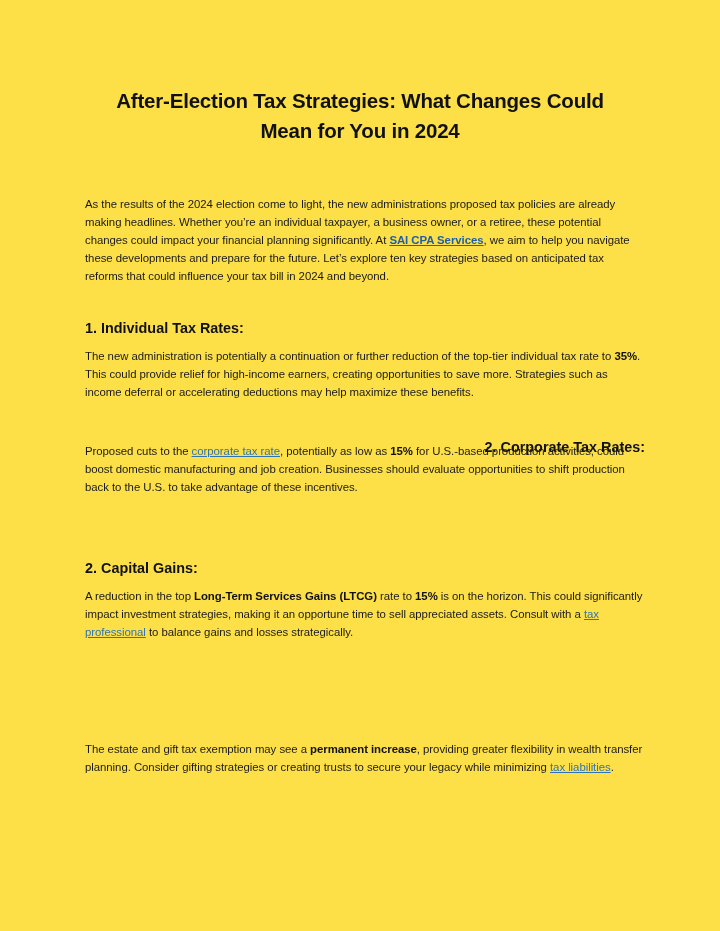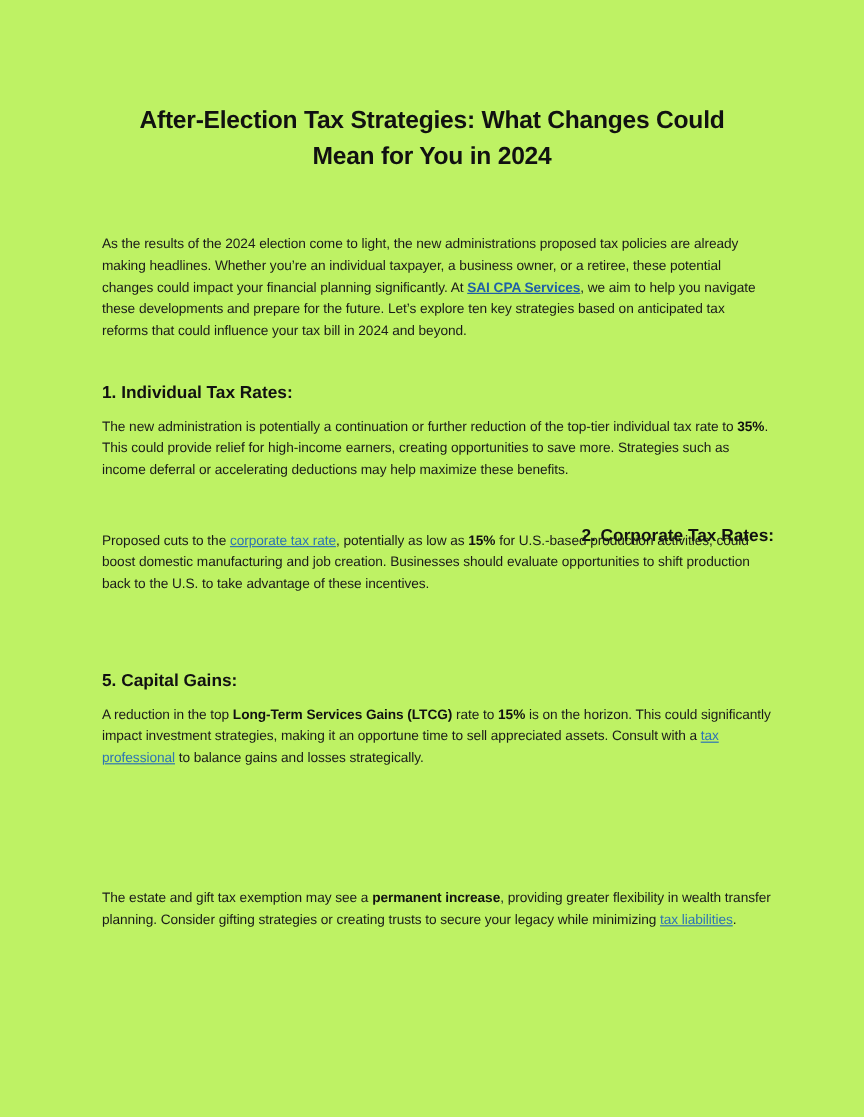--- a/index.html
+++ b/index.html
@@ -4,21 +4,21 @@
   <style>
     * { box-sizing: border-box; margin: 0; padding: 0; }
     html, body { width: 720px; height: 931px; background: #ffffff; overflow: hidden; }
     body {
       font-family: "Liberation Sans", sans-serif;
       color: #1a1a1a;
       position: relative;
     }
     .page {
       position: absolute; left: 0; top: 0; width: 720px; height: 931px;
-      background: #bef264;
+      background: #fde047;
     }
     .title {
       position: absolute; left: 80px; top: 86px; width: 560px;
       text-align: center;
       font-size: 20.5px; font-weight: bold; line-height: 30px;
       color: #111111;
       letter-spacing: -0.2px;
     }
     .para {
       position: absolute; left: 85px; width: 560px;
@@ -47,19 +47,19 @@
   </div>
 
   <p class="para" style="top:195px;"><span>As the results of the 2024 election come to light, the new administrations proposed tax policies are already making headlines. Whether you’re an individual taxpayer, a business owner, or a retiree, these potential changes could impact your financial planning significantly. At </span><a class="link strong">SAI CPA Services</a><span>, we aim to help you navigate these developments and prepare for the future. Let’s explore ten key strategies based on anticipated tax reforms that could influence your tax bill in 2024 and beyond.</span></p>
 
   <h2 class="heading" style="top:318px;">1. Individual Tax Rates:</h2>
   <p class="para" style="top:347px;"><span>The new administration is potentially a continuation or further reduction of the top-tier individual tax rate to </span><b>35%</b><span>. This could provide relief for high-income earners, creating opportunities to save more. Strategies such as income deferral or accelerating deductions may help maximize these benefits.</span></p>
 
   <h2 class="heading" style="top:437px;text-align:right;">2. Corporate Tax Rates:</h2>
   <p class="para" style="top:442px;"><span>Proposed cuts to the </span><a class="link">corporate tax rate</a><span>, potentially as low as </span><b>15%</b><span> for U.S.-based production activities, could boost domestic manufacturing and job creation. Businesses should evaluate opportunities to shift production back to the U.S. to take advantage of these incentives.</span></p>
 
-  <h2 class="heading" style="top:558px;">5. Capital Gains:</h2>
+  <h2 class="heading" style="top:558px;">2. Capital Gains:</h2>
   <p class="para" style="top:587px;"><span>A reduction in the top </span><b>Long-Term Services Gains (LTCG)</b><span> rate to </span><b>15%</b><span> is on the horizon. This could significantly impact investment strategies, making it an opportune time to sell appreciated assets. Consult with a </span><a class="link">tax professional</a><span> to balance gains and losses strategically.</span></p>
 
   <p class="para" style="top:711px;margin-top:29px;"><span>The estate and gift tax exemption may see a </span><b>permanent increase</b><span>, providing greater flexibility in wealth transfer planning. Consider gifting strategies or creating trusts to secure your legacy while minimizing </span><a class="link">tax liabilities</a><span>.</span></p>
 
 
 </div>
 
 </body></html>

